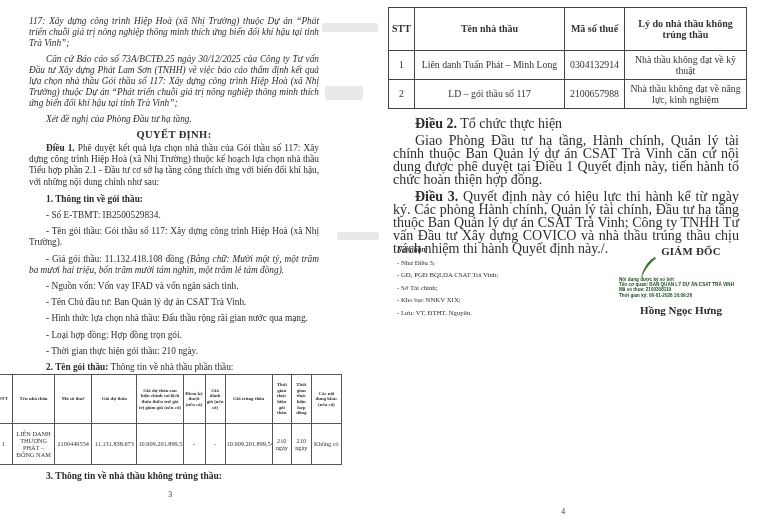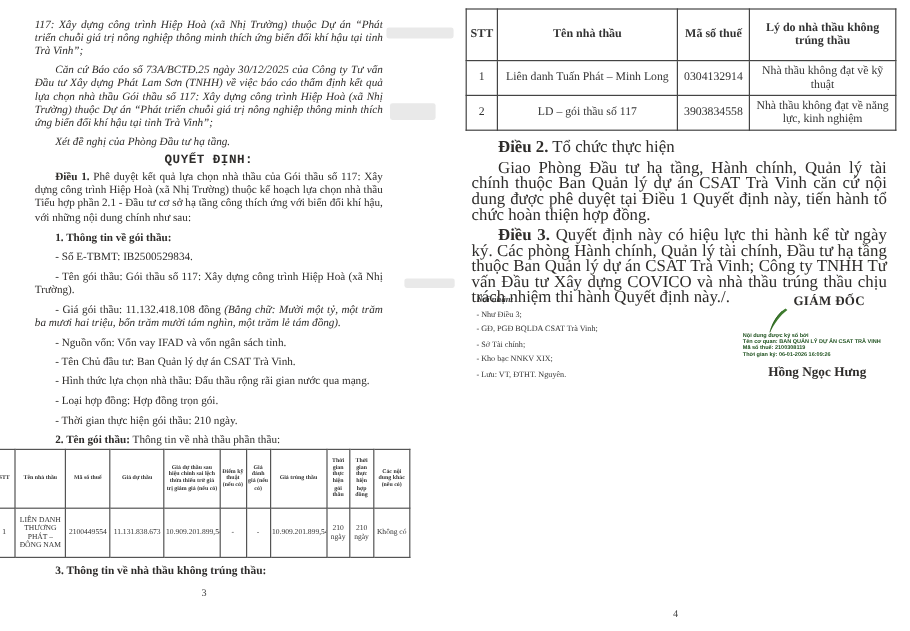--- a/index.html
+++ b/index.html
@@ -21,21 +21,21 @@
   .ind{text-indent:17px;}
 
   
   .lp-text{
     position:absolute;left:25px;top:12px;width:298px;
     font-size:9.3px;line-height:11.2px;text-align:justify;
   }
   .lp-text .sp2{margin-top:2px;}
   .lp-text .sp5{margin-top:5px;}
   .lp-text .sp6{margin-top:6px;}
-  .lp-text .qd{font-size:10.5px;margin-top:3px;margin-bottom:3px;letter-spacing:.4px;font-family:Liberation Mono, monospace;}
+  .lp-text .qd{font-size:10.5px;margin-top:3px;margin-bottom:3px;letter-spacing:.4px;}
 
   
   .wtable{
     position:absolute;left:-6px;top:374px;width:348px;
     border-collapse:collapse;table-layout:fixed;
     font-size:6.3px;line-height:7.2px;text-align:center;color:#333;
   }
   .wtable th,.wtable td{border:0.8px solid #555;padding:1px;vertical-align:middle;overflow:hidden;}
   .wtable th{font-weight:bold;font-size:4.9px;line-height:5.6px;height:46px;}
   .wtable td{height:38px;}
@@ -182,21 +182,21 @@
       <tbody>
         <tr>
           <td>1</td>
           <td>Liên danh Tuấn Phát – Minh Long</td>
           <td>0304132914</td>
           <td>Nhà thầu không đạt về kỹ thuật</td>
         </tr>
         <tr>
           <td>2</td>
           <td>LD – gói thầu số 117</td>
-          <td>3903834558</td>
+          <td>2100657988</td>
           <td>Nhà thầu không đạt về năng lực, kinh nghiệm</td>
         </tr>
       </tbody>
     </table>
 
     <div class="rp-text">
       <p class="ind"><b>Điều 2.</b><span> Tổ chức thực hiện</span></p>
       <p class="ind just sp3">Giao Phòng Đầu tư hạ tầng, Hành chính, Quản lý tài chính thuộc Ban Quản lý dự án CSAT Trà Vinh căn cứ nội dung được phê duyệt tại Điều 1 Quyết định này, tiến hành tổ chức hoàn thiện hợp đồng.</p>
       <p class="ind just sp3"><b>Điều 3.</b><span> Quyết định này có hiệu lực thi hành kể từ ngày ký. Các phòng Hành chính, Quản lý tài chính, Đầu tư hạ tầng thuộc Ban Quản lý dự án CSAT Trà Vinh; Công ty TNHH Tư vấn Đầu tư Xây dựng COVICO và nhà thầu trúng thầu chịu trách nhiệm thi hành Quyết định này./.</span></p>
     </div>

